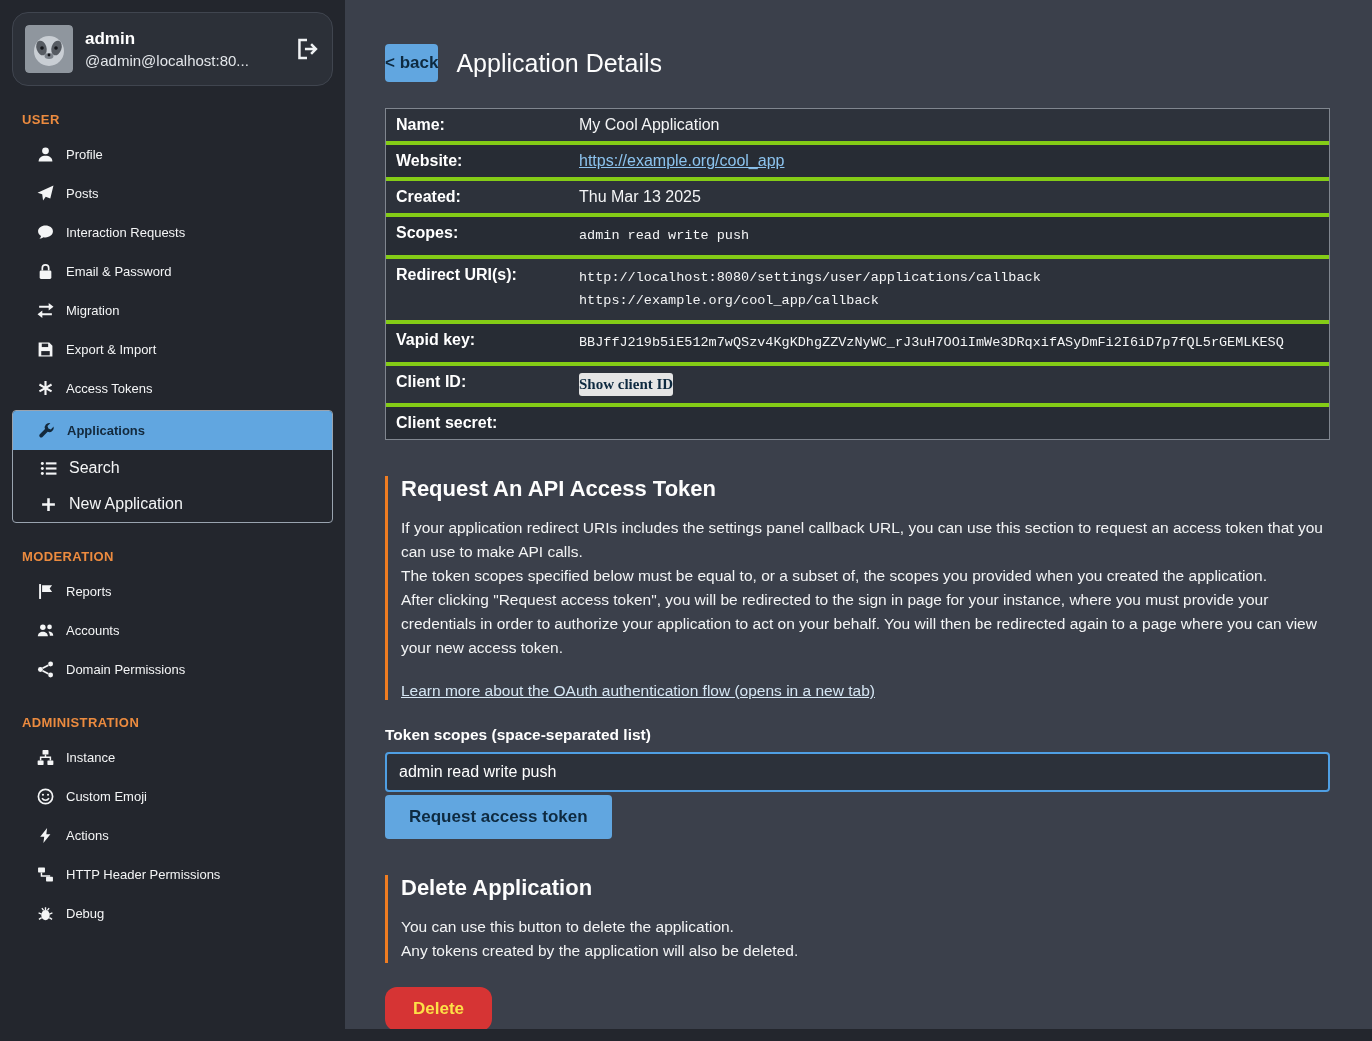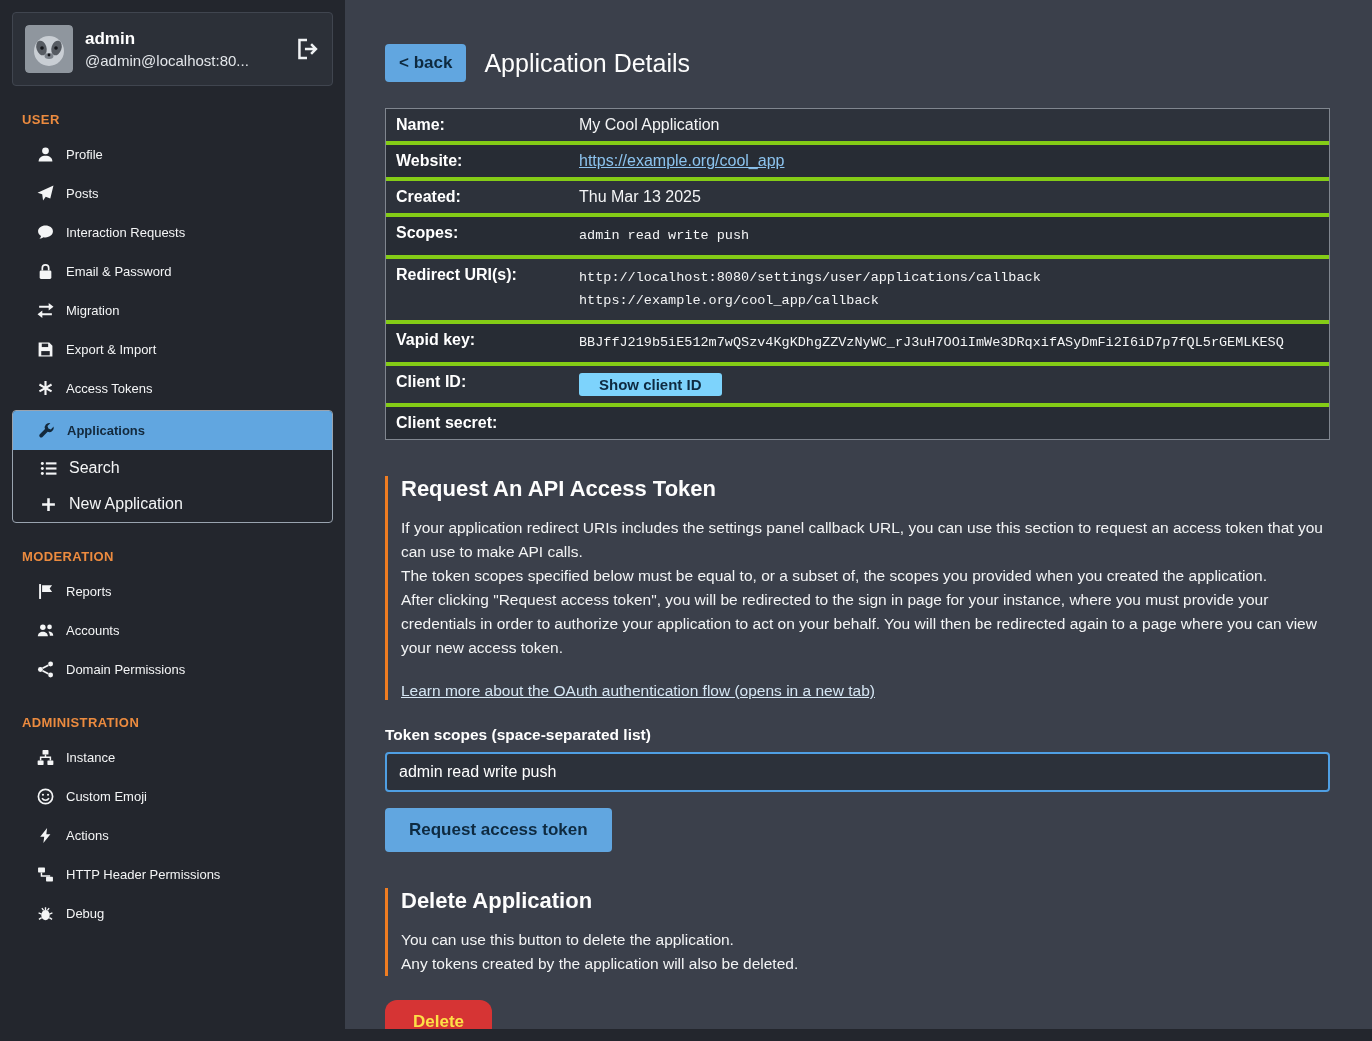--- a/index.html
+++ b/index.html
@@ -6,21 +6,21 @@
   html,body { width:1372px; height:1041px; overflow:hidden; }
   body {
     font-family: "Liberation Sans", "DejaVu Sans", sans-serif;
     background:#23262d;
     color:#f4f5f6;
     display:flex;
   }
   
   .sidebar { width:345px; min-width:345px; height:1041px; background:#23262d; overflow:hidden; }
   .user-card {
-    margin:12px; height:74px; background:#2c3038; border:1px solid #40454f; border-radius:4px;
+    margin:12px; height:74px; background:#2c3038; border:1px solid #40454f; border-radius:16px;
     display:flex; align-items:center; padding:10px 12px; gap:12px; cursor:pointer;
   }
   .avatar { width:48px; height:48px; border-radius:4px; overflow:hidden; flex:0 0 auto; }
   .user-meta { flex:1 1 auto; min-width:0; }
   .username { font-weight:700; font-size:17px; color:#ffffff; margin-bottom:3px; }
   .handle { font-size:15px; color:#e3e6ea; white-space:nowrap; overflow:hidden; }
   .logout { color:#f0f2f4; flex:0 0 auto; padding:2px; cursor:pointer; }
   .logout svg { width:22px; height:22px; display:block; }
 
   .section-header {
@@ -41,54 +41,54 @@
   .nav-item.sub { padding:9px 10px 9px 26px; font-size:16px; }
 
   
   .main {
     flex:1 1 auto; height:1029px; background:#3b404b;
     padding:44px 42px 0 40px; overflow:hidden;
   }
   .title-row { display:flex; align-items:center; gap:18px; margin-bottom:26px; }
   .back-btn {
     background:#61a6e0; color:#0e2a40; font-weight:700; font-size:17px;
-    border:none; border-radius:4px; padding:9px 14px; cursor:pointer;
+    border:none; border-radius:4px; padding:9px 0; cursor:pointer;
     font-family:inherit;
   }
   h1.page-title { font-size:25px; font-weight:400; color:#fdfdfd; }
 
   .details-table { border:1px solid #80868f; width:100%; }
   .drow { display:grid; grid-template-columns:183px 1fr; border-top:4px solid #84cc16; }
   .drow:first-child { border-top:none; }
   .drow.light { background:#2d323b; }
   .drow.dark  { background:#272c34; }
   .dlabel { font-weight:700; font-size:16px; padding:7px 10px; color:#ffffff; }
   .dvalue { font-size:16px; padding:7px 10px; color:#f4f5f6; display:flex; flex-direction:column; justify-content:center; align-items:flex-start; }
   .dvalue.mono { font-family:"Liberation Mono","DejaVu Sans Mono",monospace; font-size:13.5px; line-height:1.75; }
   a.tlink { color:#8cc3ee; text-decoration:underline; cursor:pointer; }
   .mini-btn {
-    background:#7dd3fc; color:#0e2a40; font-weight:700; font-size:15px;
-    border:none; border-radius:3px; padding:3px 20px; cursor:pointer; font-family:Liberation Sans, sans-serif;
+    background:#e5e5e5; color:#0e2a40; font-weight:700; font-size:15px;
+    border:none; border-radius:3px; padding:3px 0; cursor:pointer; font-family:Liberation Serif, serif;
   }
 
   .section { margin-top:36px; }
   .section-head { border-left:3px solid #ef7d22; padding-left:13px; }
   .section-head h2 { font-size:22px; font-weight:700; color:#fdfdfd; margin-bottom:14px; }
   .section-head .para { font-size:15.5px; line-height:1.55; color:#f3f4f5; }
   .learn-link {
     display:inline-block; margin-top:22px; font-size:15.5px;
     color:#d5e6f4; text-decoration:underline; cursor:pointer;
   }
   .field-label { margin-top:26px; font-weight:700; font-size:15.5px; color:#ffffff; }
   .scopes-input {
     margin-top:8px; width:100%; background:#2c313a; border:2px solid #4f9fe3; border-radius:4px;
     color:#ffffff; font-size:16px; padding:9px 12px; font-family:inherit; outline:none;
   }
   .primary-btn {
-    margin-top:16px; background:#61a6e0; color:#0e2a40; font-weight:700; font-size:17px;
+    margin-top:3px; background:#61a6e0; color:#0e2a40; font-weight:700; font-size:17px;
     border:none; border-radius:4px; padding:12px 24px; cursor:pointer; font-family:inherit;
   }
   .danger-btn {
     margin-top:24px; background:#d63434; color:#fde047; font-weight:700; font-size:17px;
     border:none; border-radius:12px; padding:12px 28px; cursor:pointer; font-family:inherit;
   }
 </style>
 </head>
 <body>
 

